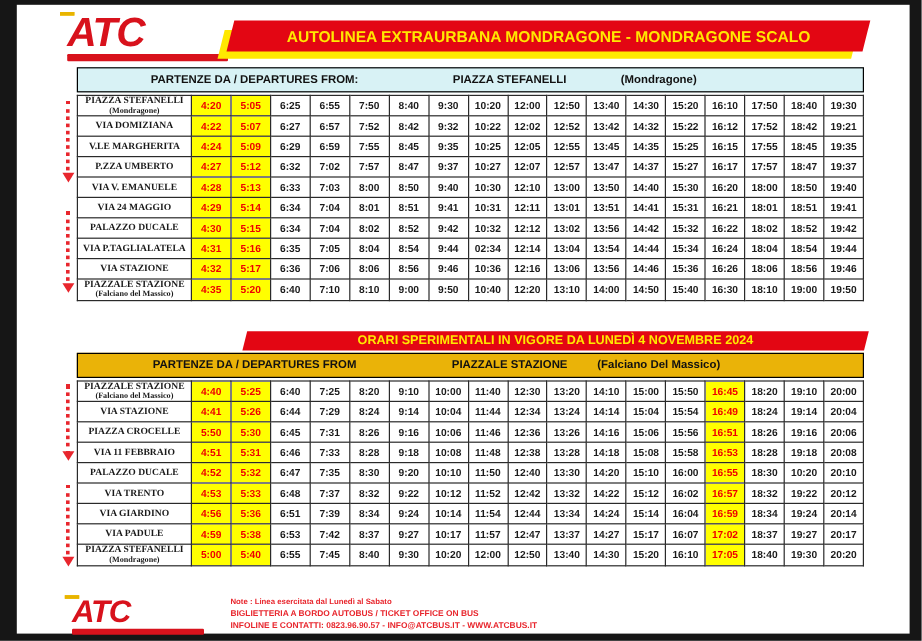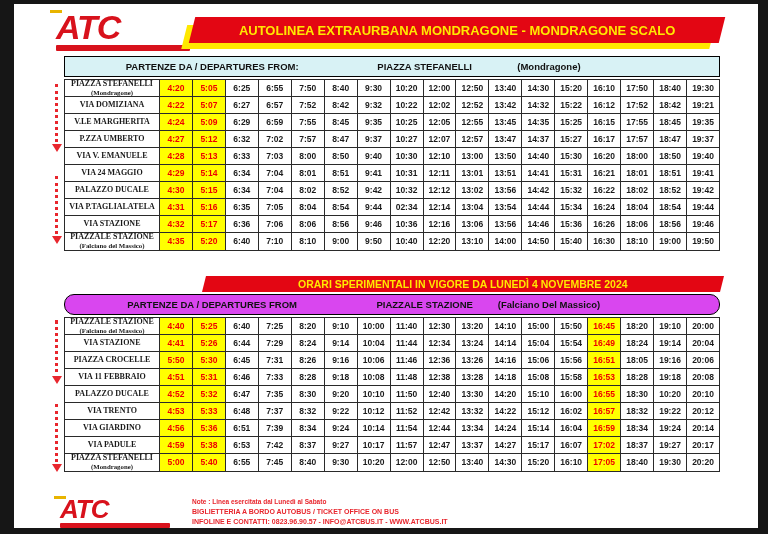--- a/index.html
+++ b/index.html
@@ -37,21 +37,21 @@
   .tt { position:absolute; left:50px; width:656px; }
   .tt-1 { top:52px; }
   .tt-2 { top:290px; }
   .band { border:1.5px solid #000; height:21px; display:flex; align-items:center;
     font-weight:bold; font-size:9.5px; color:#111; margin-bottom:2px; }
   .band .seg { text-align:center; }
   .band .seg.label { flex:0 0 45%; }
   .band .seg.station { flex:0 0 20%; }
   .band .seg.place { flex:0 0 18%; }
   .band-blue { background:#d8f2f5; }
-  .band-green { background:#d946ef;border-radius:10px; }
+  .band-green { background:#eab308; }
 
   table.grid { width:100%; table-layout:fixed; border-collapse:collapse; border:1.8px solid #000; background:#fff; }
   table.grid td { border:1px solid #2a2a2a; text-align:center; vertical-align:middle;
     height:17px; font-weight:bold; font-size:8.5px; color:#1a1a1a; padding:0; overflow:hidden; }
   table.grid td.stop { font-family:"Liberation Serif", serif; font-size:8px; line-height:1.1; }
   table.grid td.stop .sub { font-size:6.8px; font-weight:bold; }
   table.grid td.hl { background:#ffff00; color:#ee0000;margin-top:20px; }
 
   
   .arrow { position:absolute; width:0; border-left:3px dotted #e8262d; }
@@ -364,21 +364,21 @@
               <td class="time">8:26</td>
               <td class="time">9:16</td>
               <td class="time">10:06</td>
               <td class="time">11:46</td>
               <td class="time">12:36</td>
               <td class="time">13:26</td>
               <td class="time">14:16</td>
               <td class="time">15:06</td>
               <td class="time">15:56</td>
               <td class="time hl">16:51</td>
-              <td class="time">18:05</td>
+              <td class="time">18:26</td>
               <td class="time">19:16</td>
               <td class="time">20:06</td>
             </tr>
             <tr>
               <td class="stop">VIA 11 FEBBRAIO</td>
               <td class="time hl">4:51</td>
               <td class="time hl">5:31</td>
               <td class="time">6:46</td>
               <td class="time">7:33</td>
               <td class="time">8:28</td>

